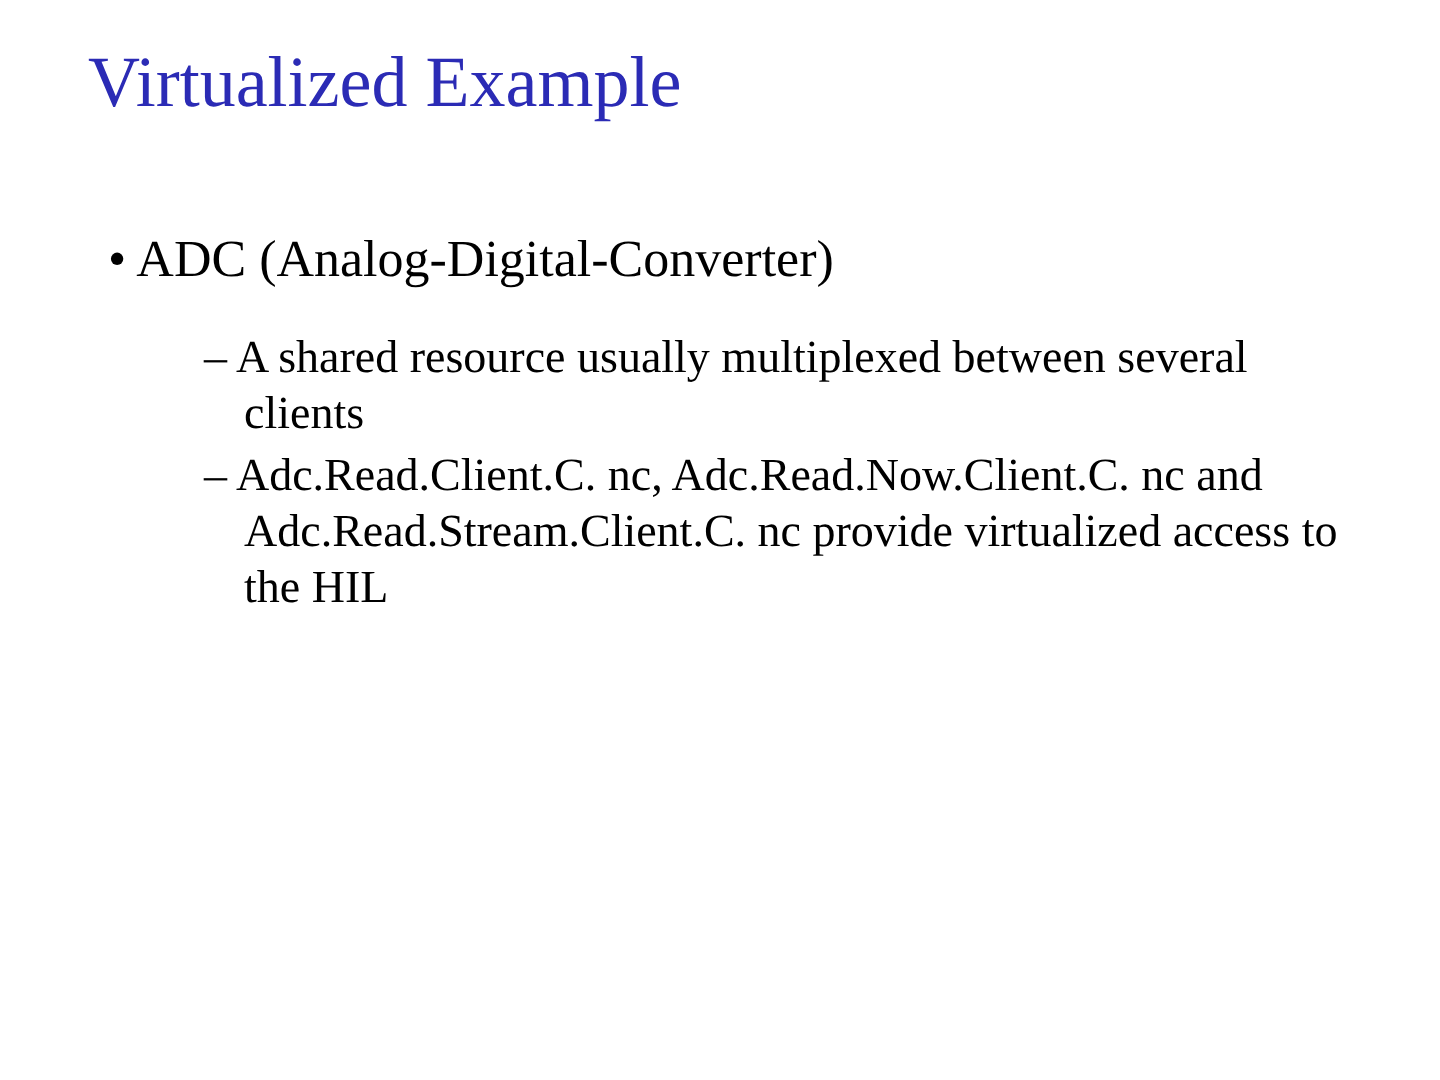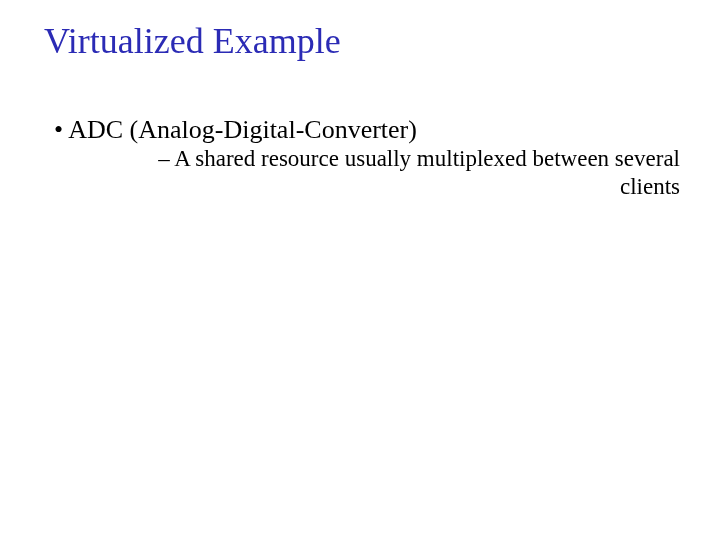--- a/index.html
+++ b/index.html
@@ -30,45 +30,45 @@
   }
   .body {
     position: absolute;
     top: 114px;
     left: 54px;
     right: 40px;
     font-size: 26px;
     line-height: 1.2;
   }
   .l1 {
-    margin: 0 0 0 0;
+    margin: 0 0 20px 0;
     padding-left: 24px;
     text-indent: -24px;
   }
   .l1::before {
     content: "• ";
   }
   .subs {
     margin-left: 48px;
     font-size: 23px;
-    text-align: right;
   }
   .l2 {
     margin: 0 0 4px 0;
     padding-left: 20px;
     text-indent: -20px;
   }
   .l2::before {
     content: "– ";
   }
 </style>
 </head>
 <body>
 
 <div class="slide">
   <div class="title">Virtualized Example</div>
   <div class="body">
     <div class="l1">ADC (Analog-Digital-Converter)</div>
     <div class="subs">
       <div class="l2">A shared resource usually multiplexed between several clients</div>
+      <div class="l2">Adc.Read.Client.C. nc, Adc.Read.Now.Client.C. nc and Adc.Read.Stream.Client.C. nc provide virtualized access to the HIL</div>
     </div>
   </div>
 </div>
 
 </body></html>

